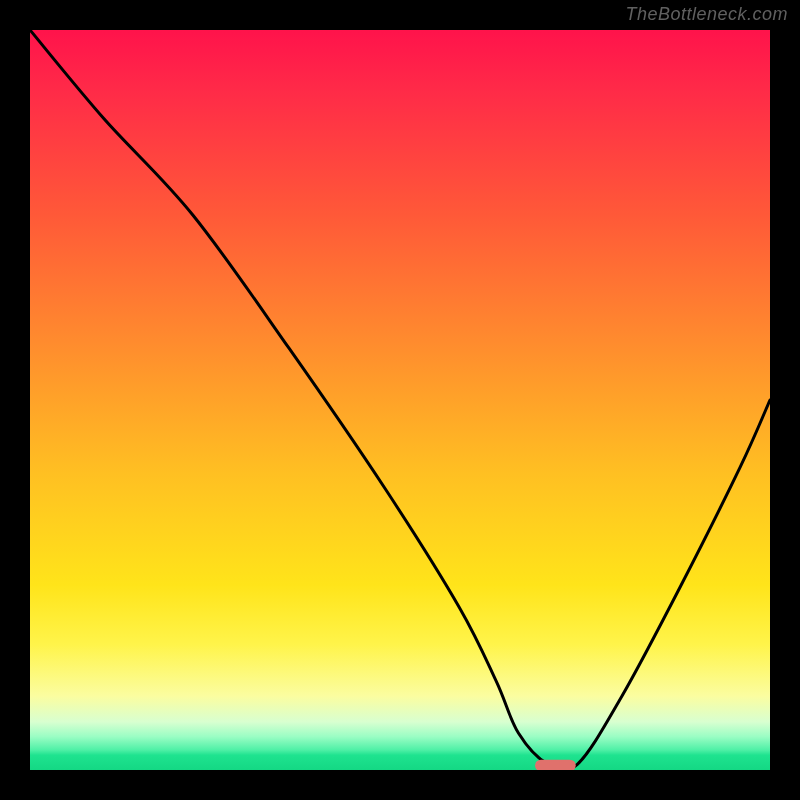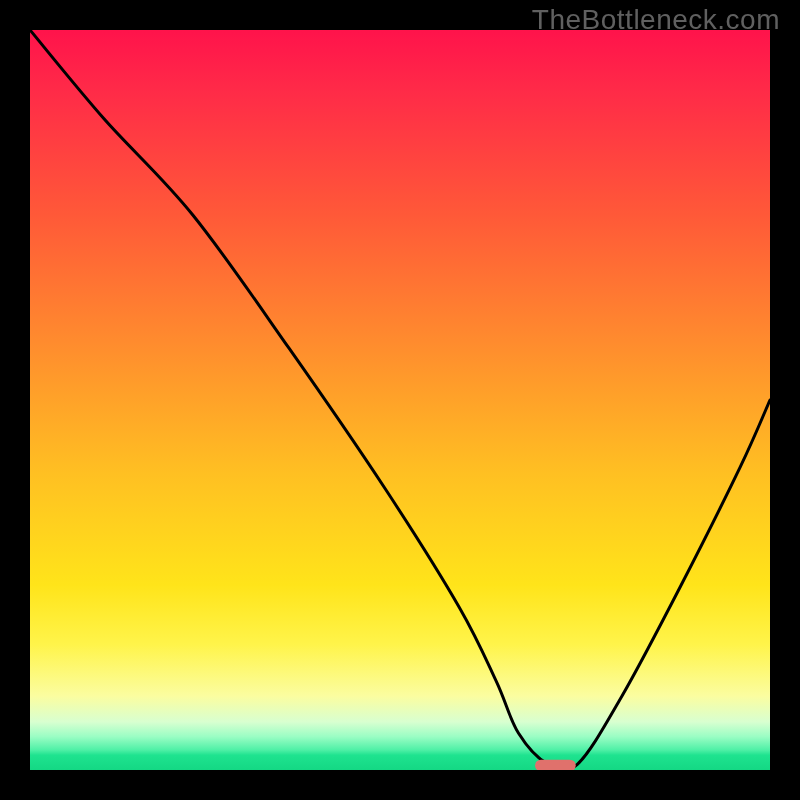--- a/index.html
+++ b/index.html
@@ -12,27 +12,28 @@
   }
   .frame {
     position: relative;
     width: 800px;
     height: 800px;
     background: #000;
   }
   .watermark {
     position: absolute;
     top: 4px;
-    right: 20px;
+    right: 12px;
     color: #606060;
     font-family: Arial, Helvetica, sans-serif;
-    font-size: 28px;
+    font-size: 18px;
     font-weight: 400;
     letter-spacing: 0.5px;
     z-index: 5;
+    font-style: italic;
   }
   .plot-area {
     position: absolute;
     left: 30px;
     top: 30px;
     width: 740px;
     height: 740px;
     overflow: hidden;
   }
   .gradient {

